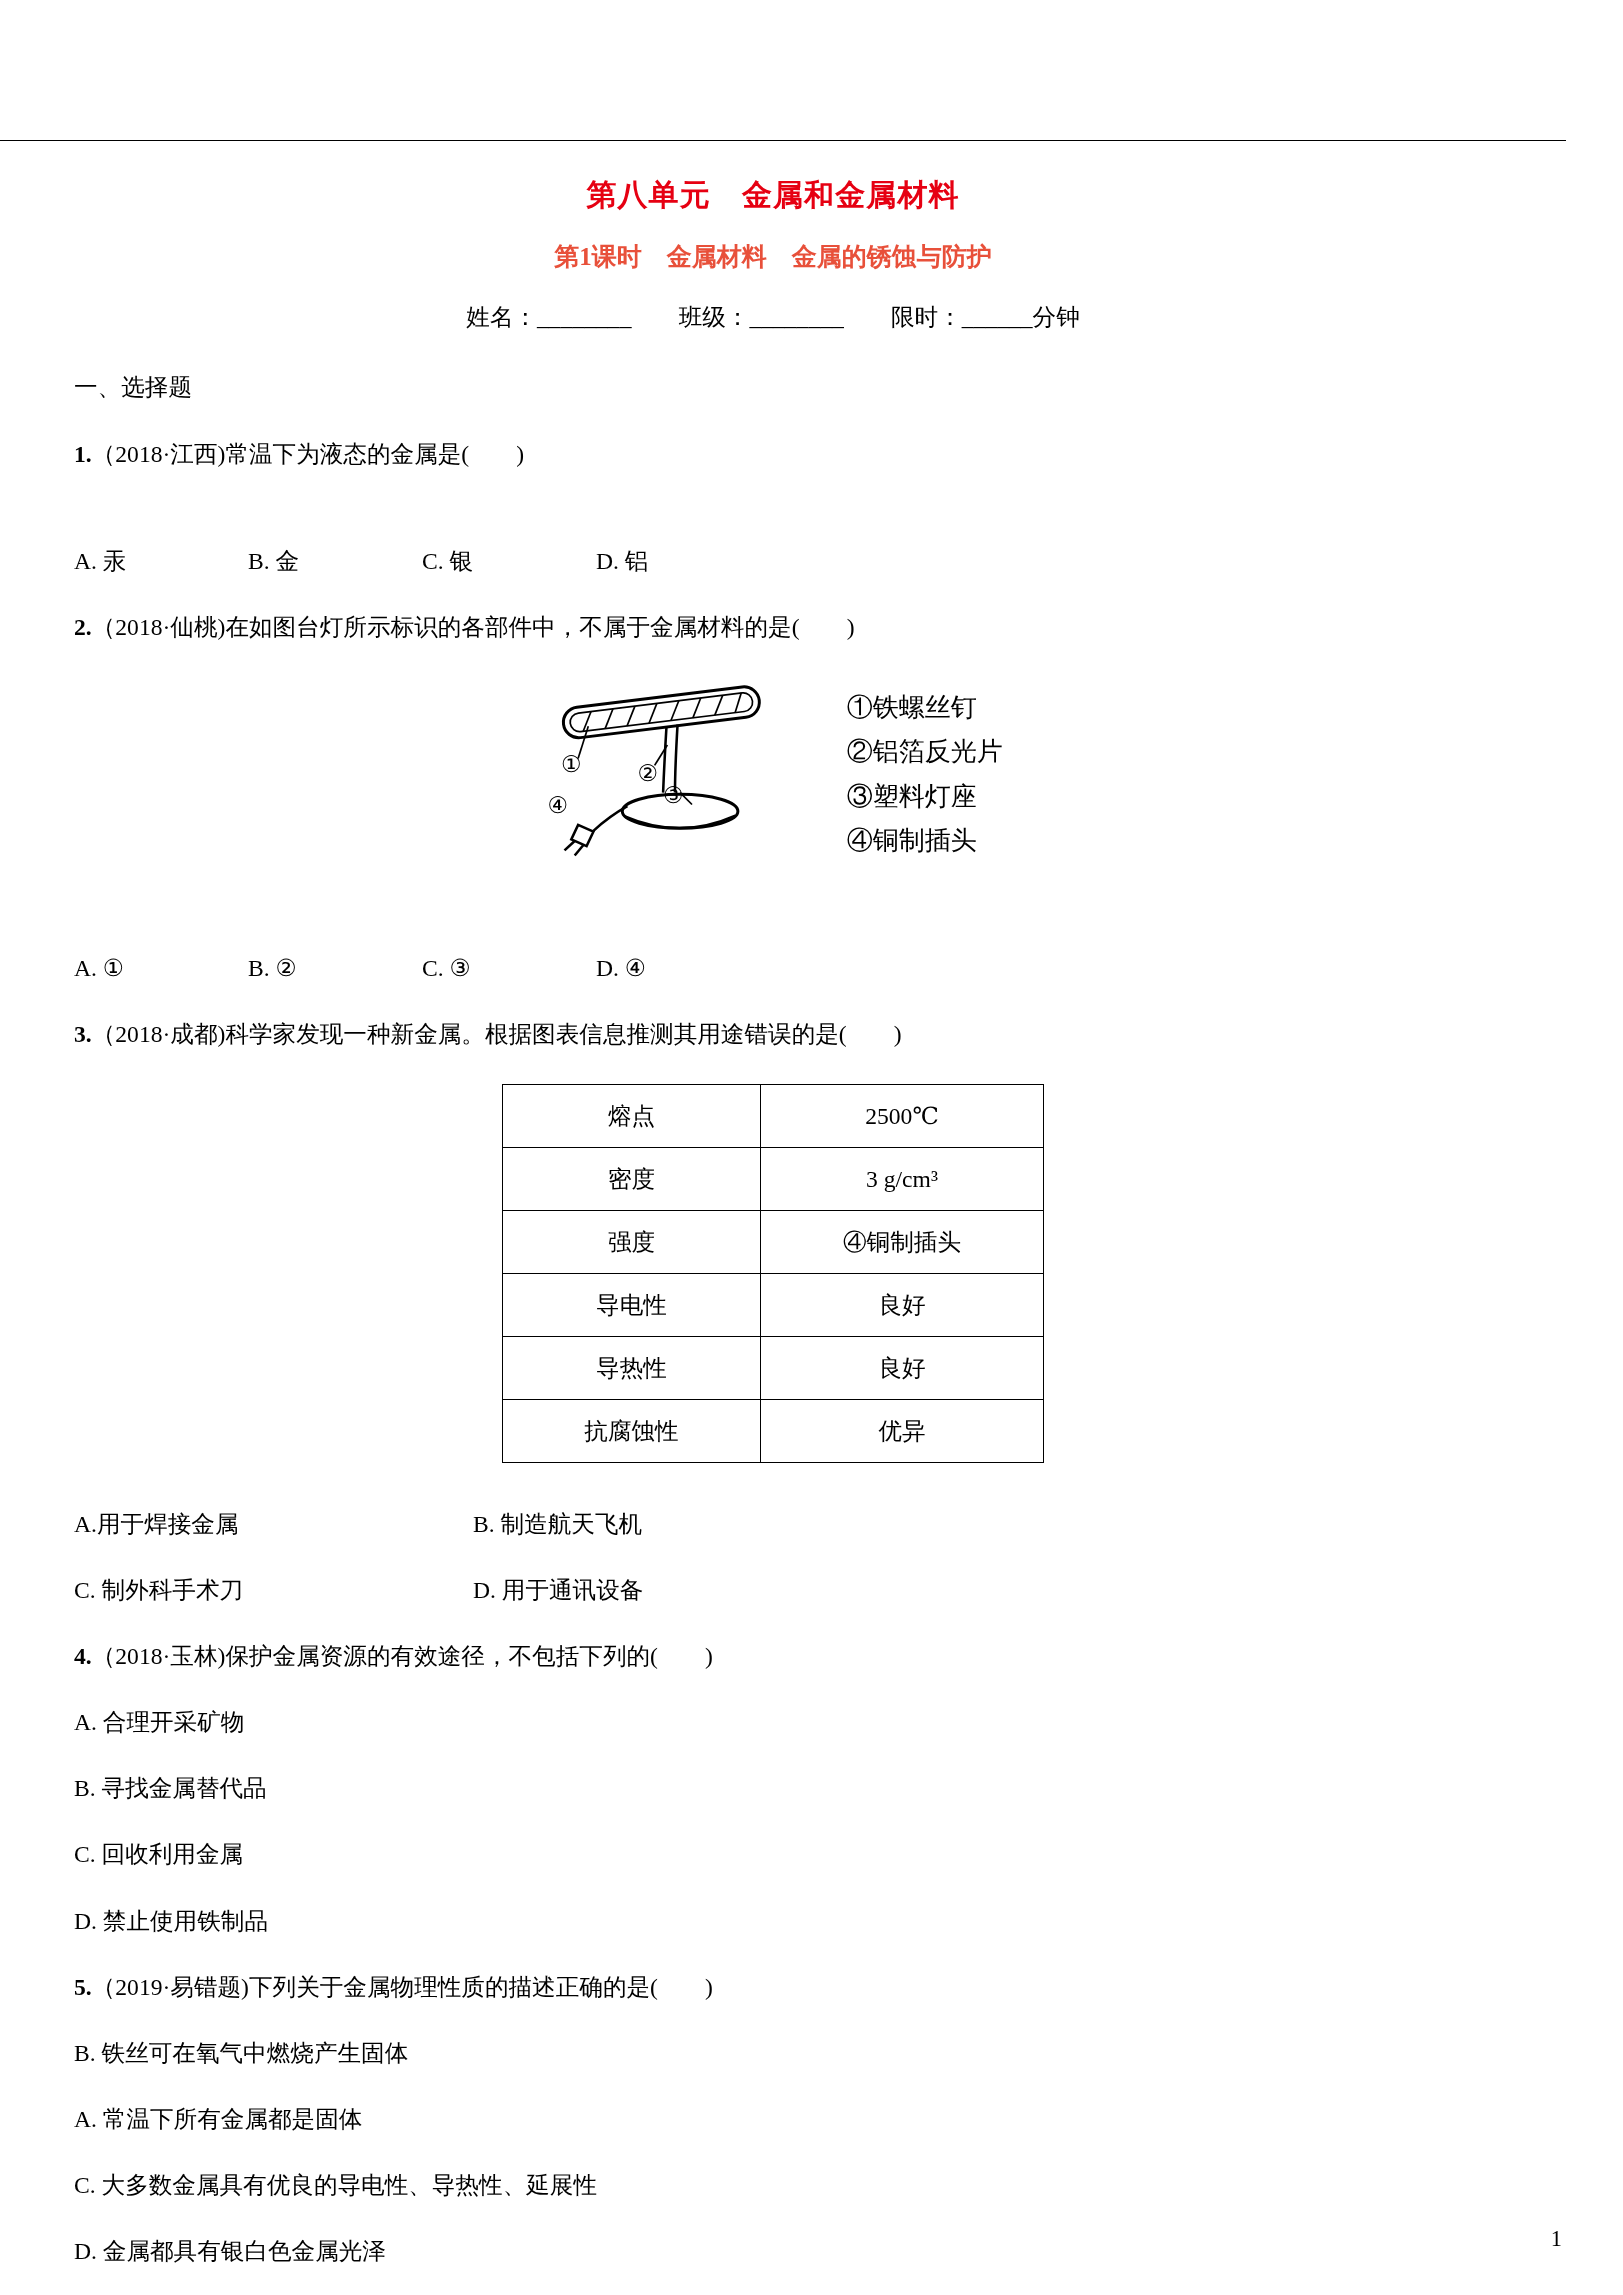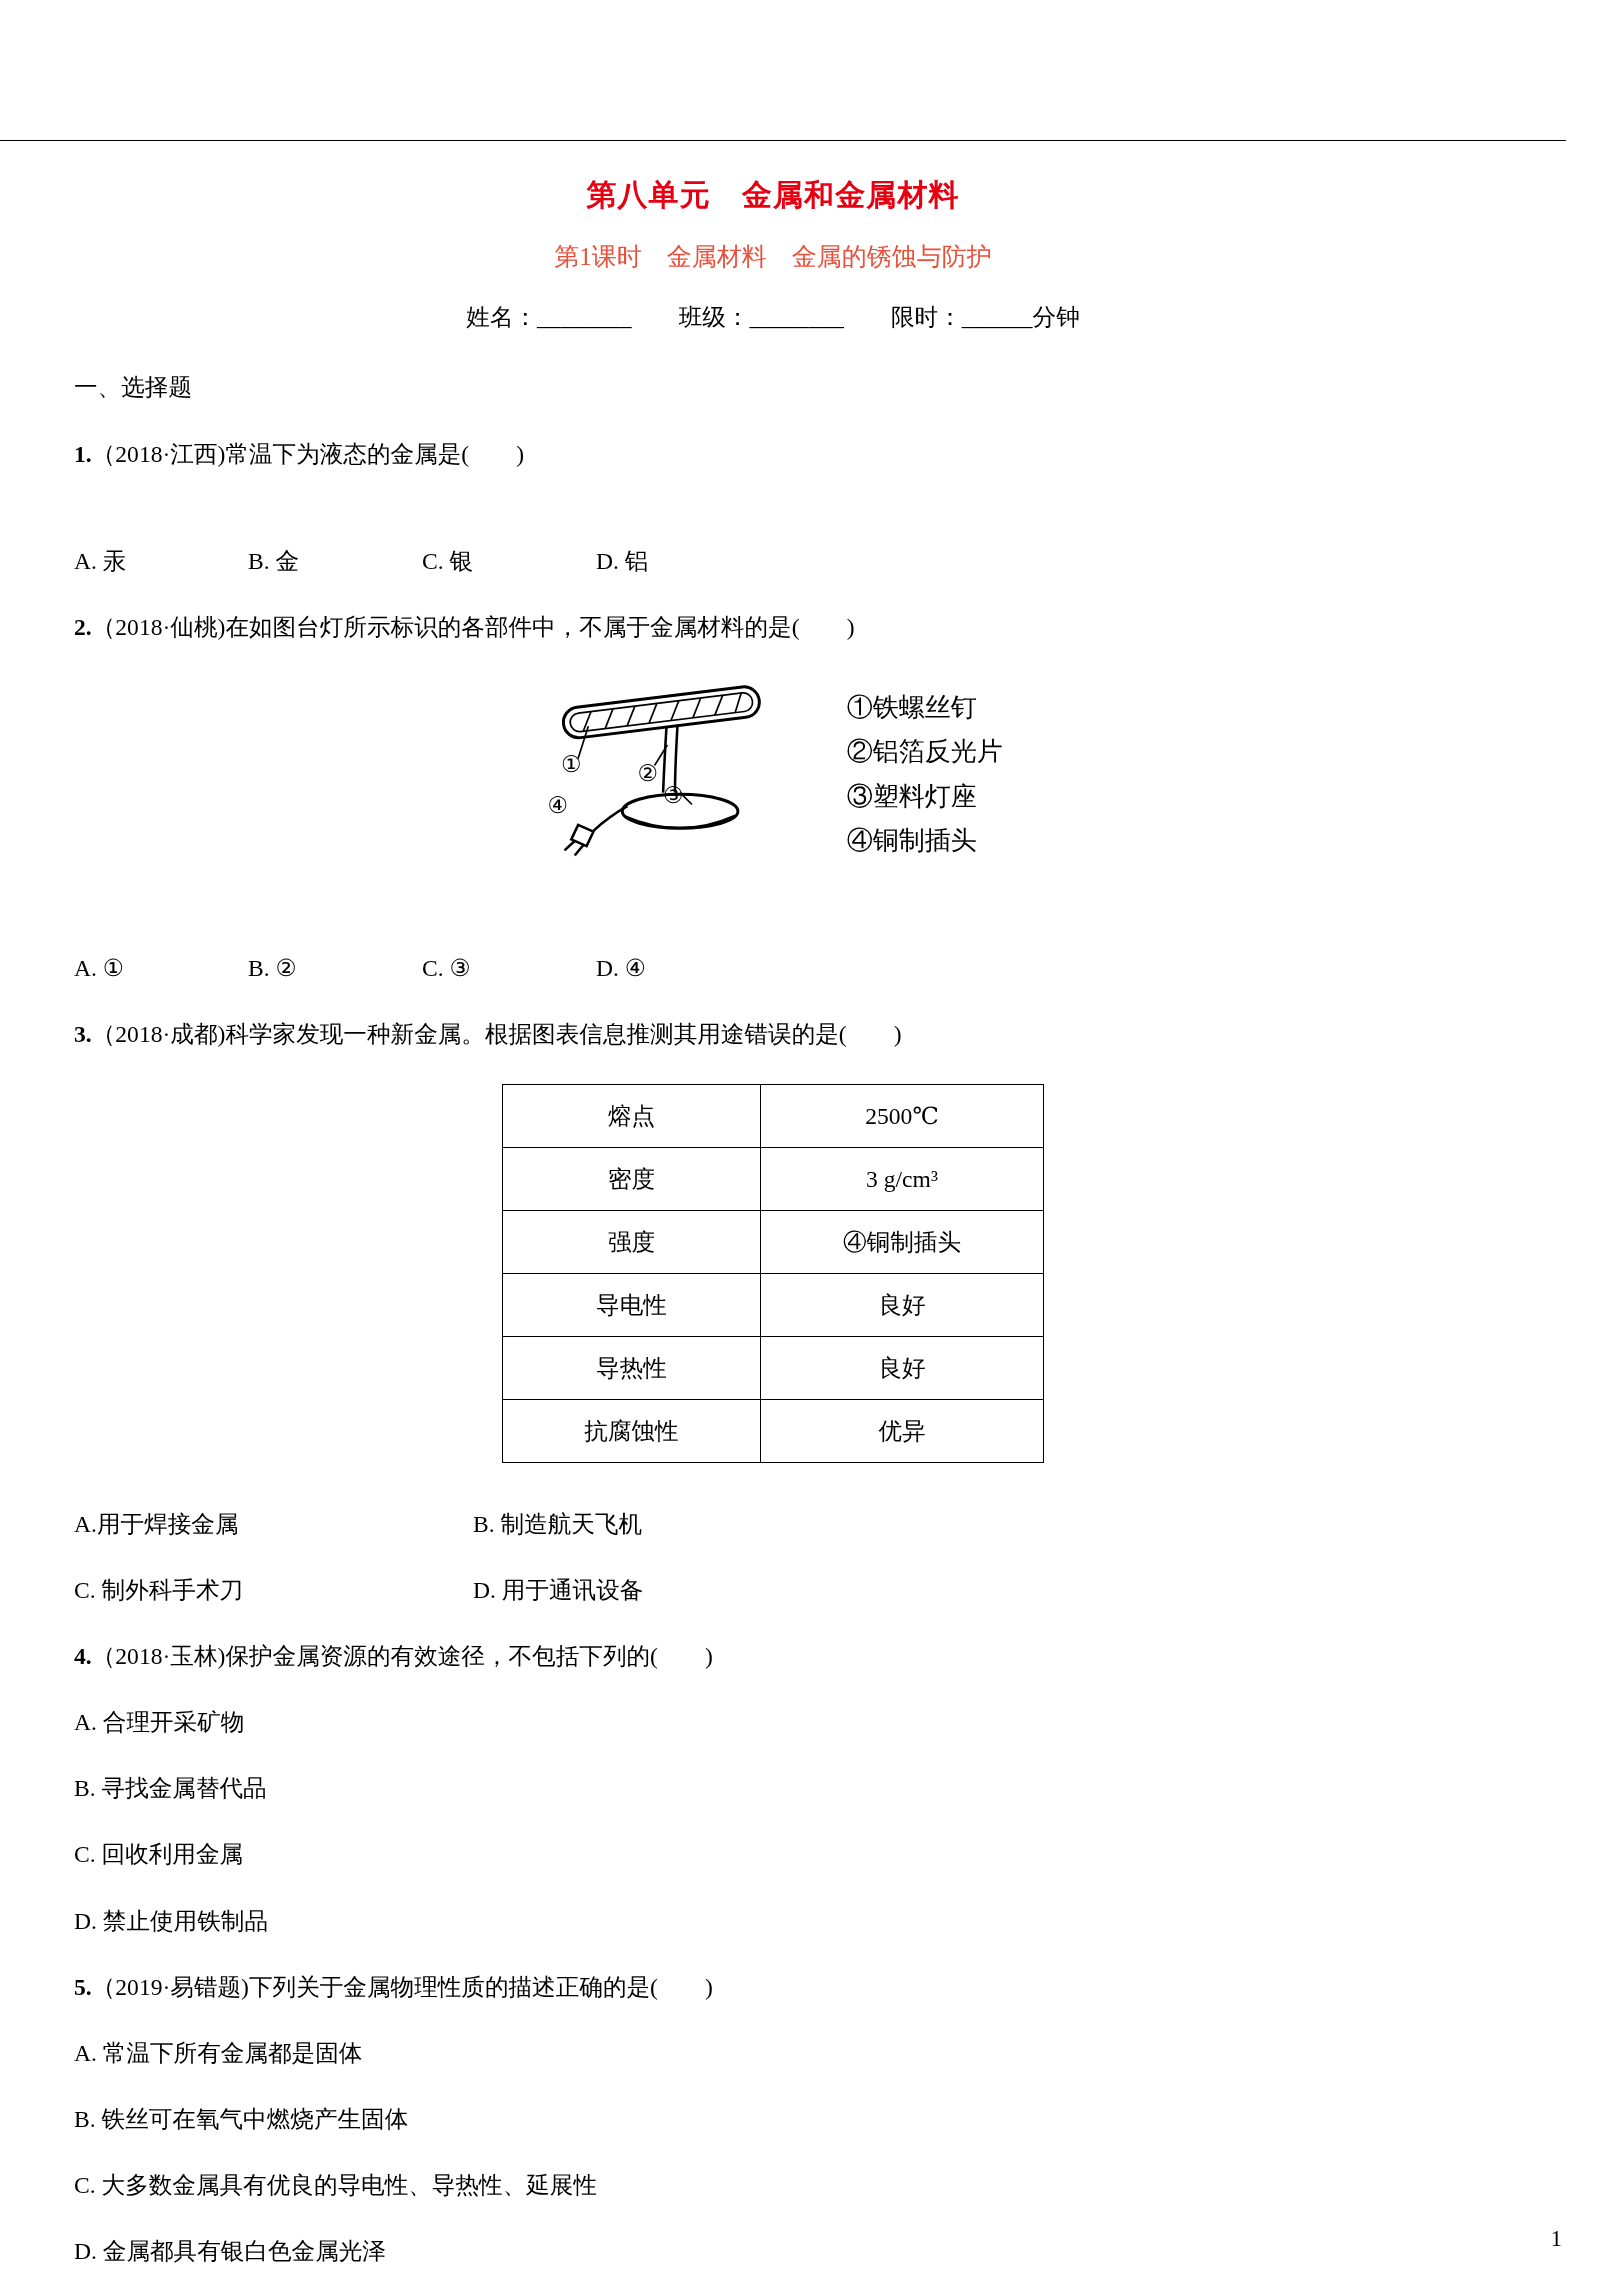--- a/index.html
+++ b/index.html
@@ -32,21 +32,21 @@
     text-align:center;
     font-size:30px;
     font-weight:bold;
     color:var(--accent-title);
     letter-spacing:1.1px;
   }
   .subtitle{
     margin:0 0 28px 0;
     text-align:center;
     font-size:25px;
-    font-weight:normal;
+    font-weight:bold;
     color:var(--accent-subtitle);
   }
   .info-line{
     margin:0 0 37px 0;
     text-align:center;
     font-size:23.6px;
   }
   p{margin:0 0 33px 0;line-height:1.4;}
   .section-heading{margin-bottom:34px;}
   .qnum{font-weight:bold;}
@@ -215,22 +215,22 @@
     <p>A. 合理开采矿物</p>
     <p>B. 寻找金属替代品</p>
     <p>C. 回收利用金属</p>
     <p>D. 禁止使用铁制品</p>
   </div>
 
   <div>
     <p>
       <span class="qnum">5.</span><span>（2019·易错题)下列关于金属物理性质的描述正确的是(　　)</span>
     </p>
+    <p>B. 铁丝可在氧气中燃烧产生固体</p>
     <p>A. 常温下所有金属都是固体</p>
-    <p>B. 铁丝可在氧气中燃烧产生固体</p>
     <p>C. 大多数金属具有优良的导电性、导热性、延展性</p>
     <p>D. 金属都具有银白色金属光泽</p>
   </div>
 
 </div>
 
 <div class="page-number">1</div>
 
 
 </body></html>

